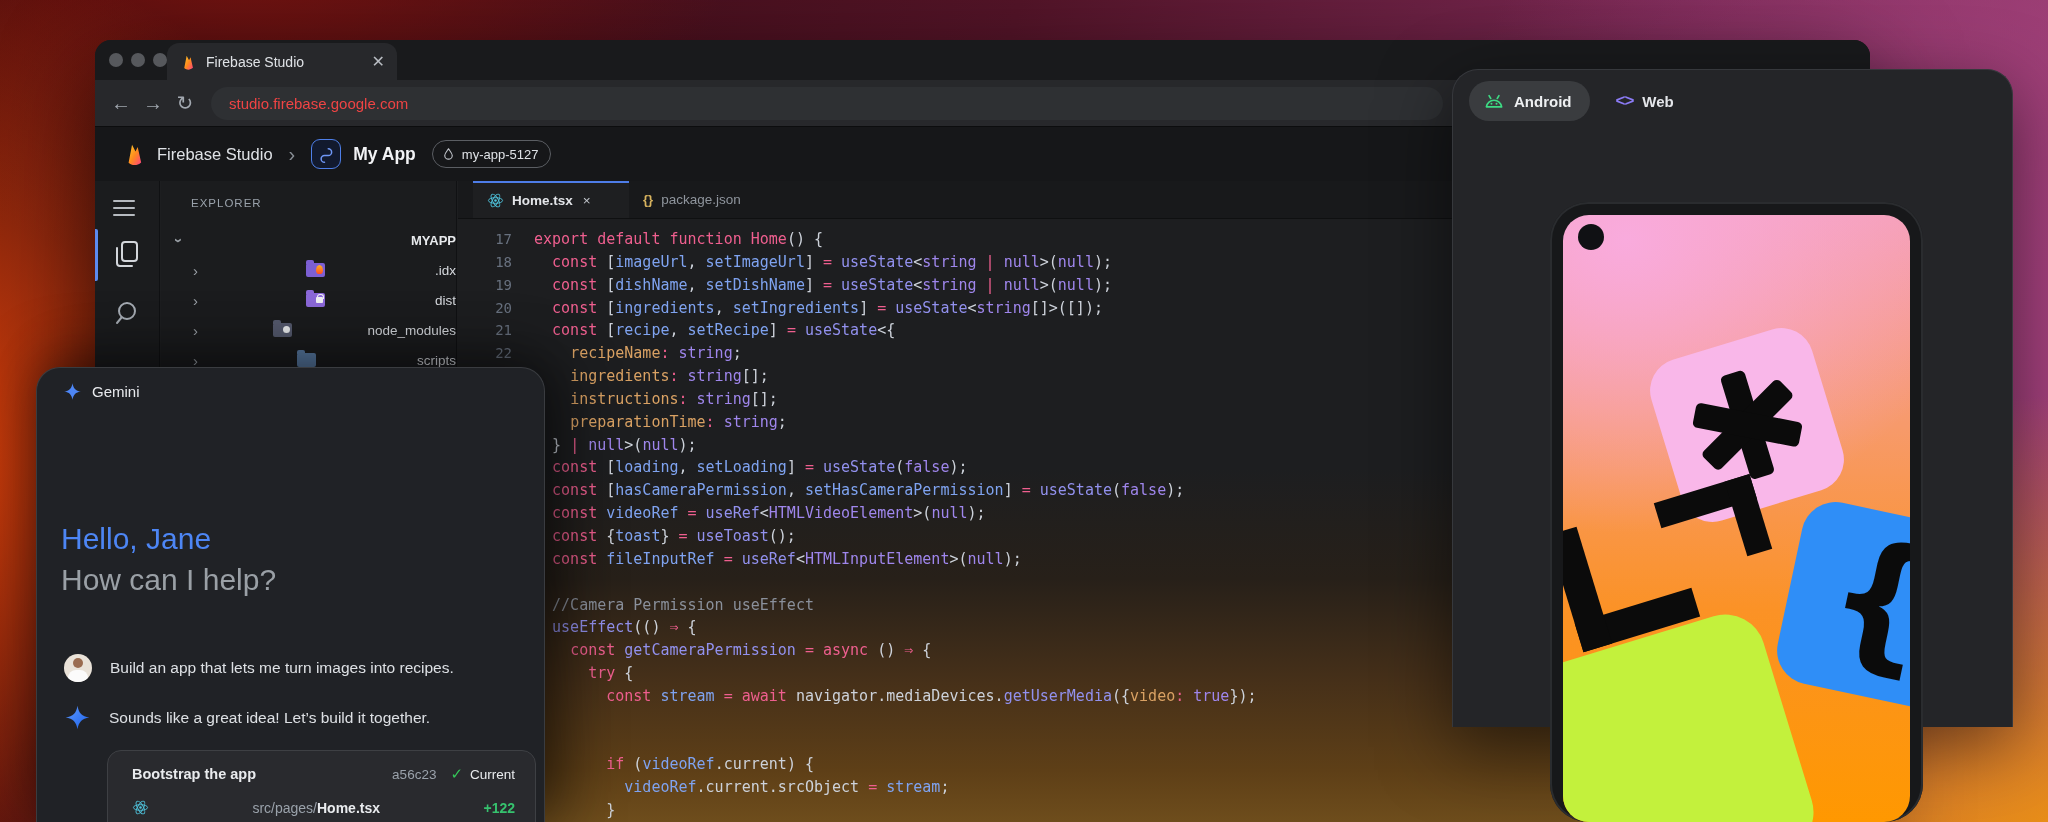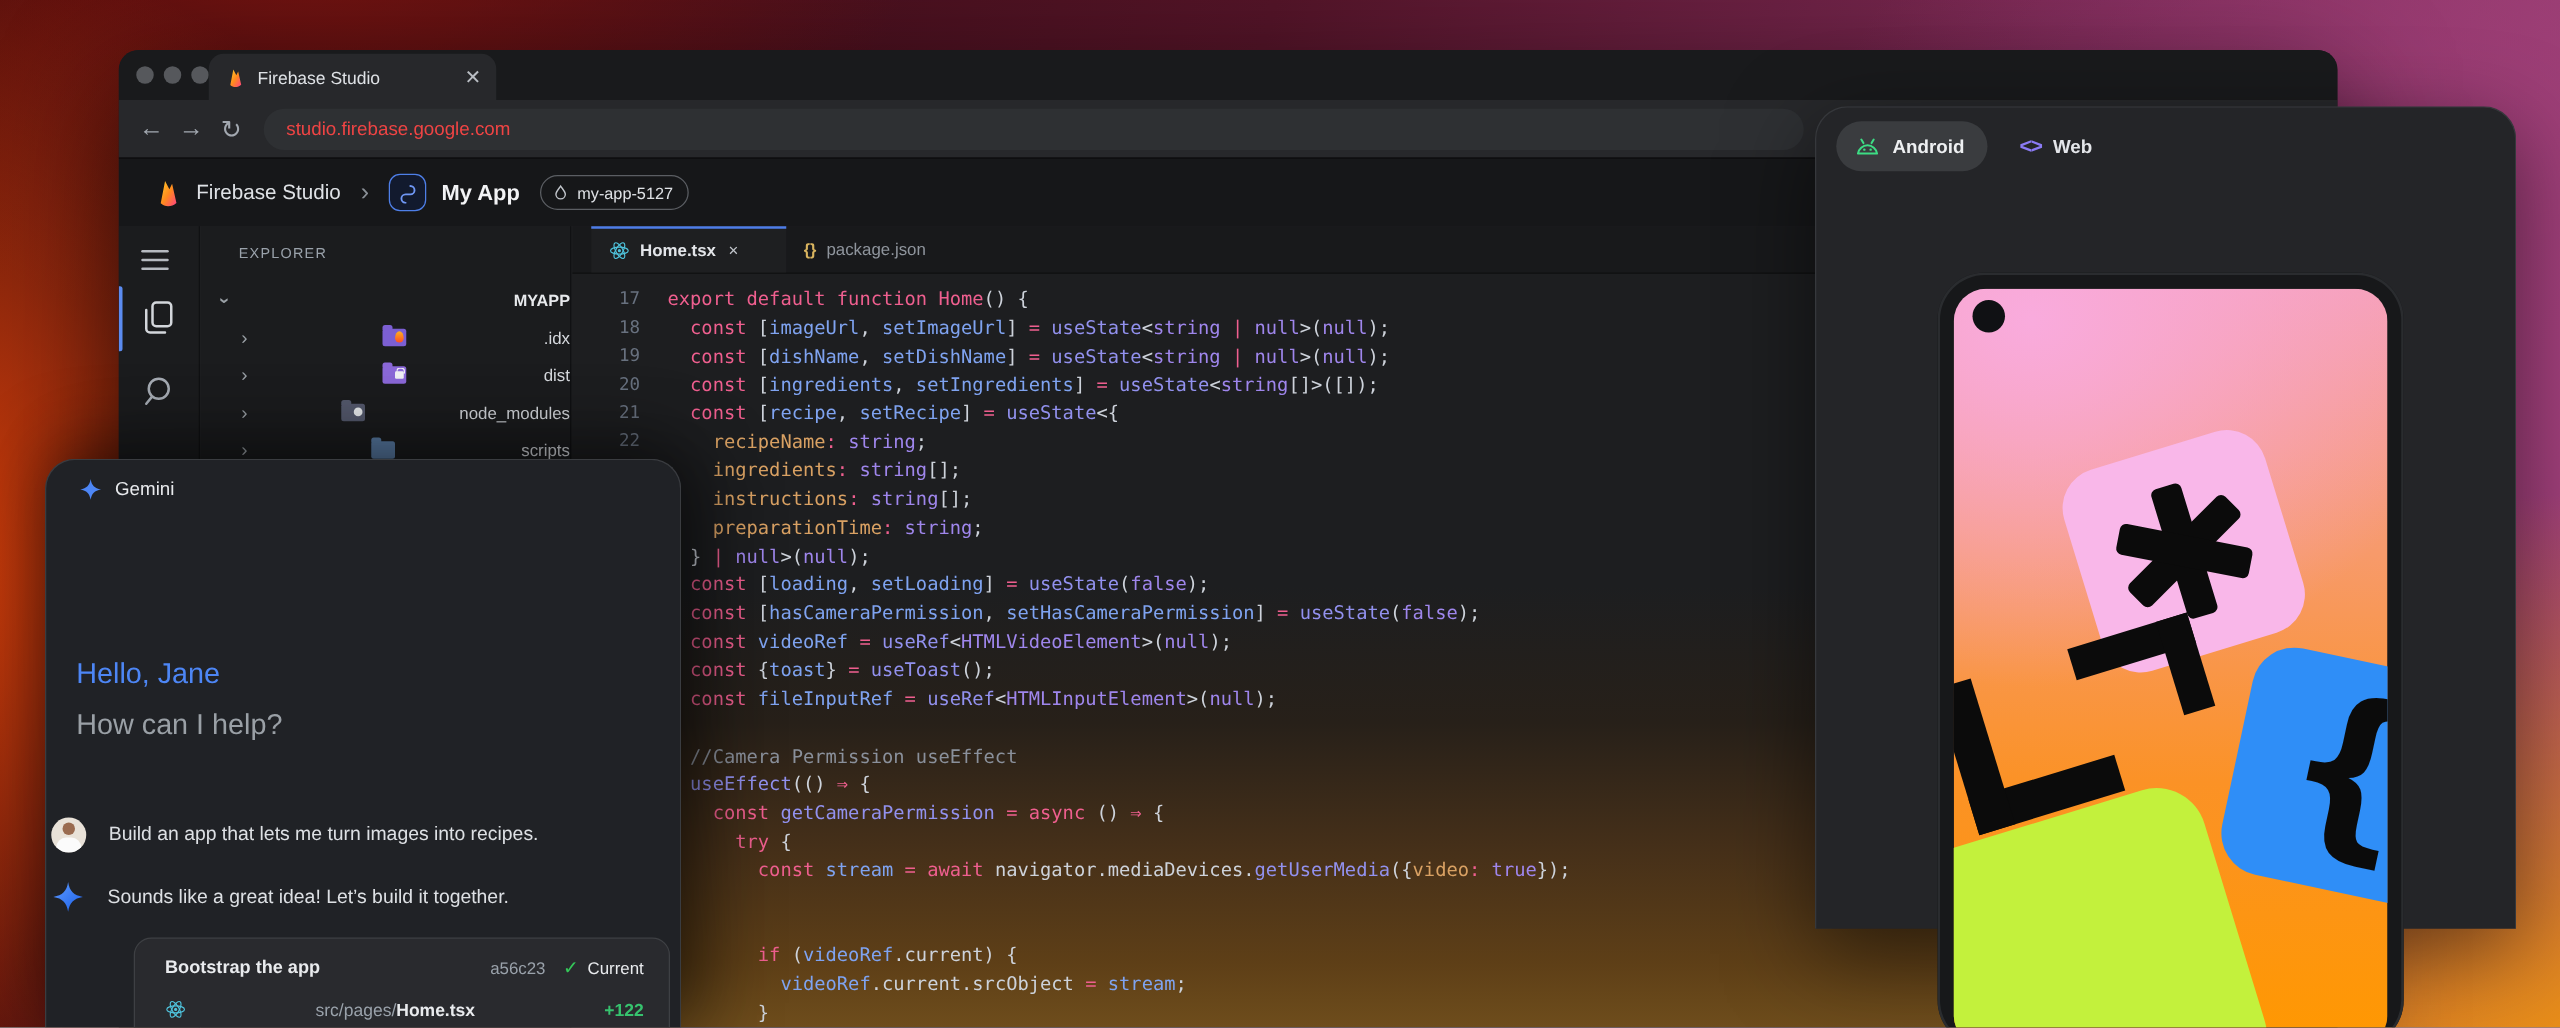--- a/index.html
+++ b/index.html
@@ -96,45 +96,45 @@
   .tk-p { color:#cdd2da; } .tk-w { color:#cdd2da; }
 
   
   .gemini {
     position:absolute; left:36px; top:367px; width:509px; height:455px;
     background:#202226; border:1px solid #3a3c40; border-bottom:none;
     border-radius:24px 24px 0 0; box-shadow:0 -10px 60px rgba(0,0,0,.45), 20px 0 60px rgba(0,0,0,.35);
   }
   .gem-head { position:absolute; left:26px; top:14px; display:flex; align-items:center; gap:10px; }
   .gem-head span { font-size:15px; color:#e8eaed; }
-  .greet { position:absolute; left:24px; top:150px; font-size:23px; line-height:41px; }
+  .greet { position:absolute; left:24px; top:150px; font-size:30px; line-height:41px; }
   .greet .l1 { color:#4d86f5; }
   .greet .l2 { color:#9aa0a6; }
-  .chatrow { position:absolute; left:4px; display:flex; align-items:center; gap:18px; }
+  .chatrow { position:absolute; left:27px; display:flex; align-items:center; gap:18px; }
   .chatrow p { font-size:15.5px; color:#dde0e4; }
   .avatar { position:relative; width:28px; height:28px; border-radius:50%; background:#e9e2d8; overflow:hidden; flex:0 0 auto; }
   .avatar::before { content:""; position:absolute; left:9px; top:4px; width:10px; height:10px; border-radius:50%; background:#9a6b4f; }
   .avatar::after { content:""; position:absolute; left:4px; top:16px; width:20px; height:12px; border-radius:8px 8px 0 0; background:#fbfbfb; }
   .gcard {
     position:absolute; left:70px; top:382px; width:429px; height:90px;
     background:#292a2e; border:1px solid #3e4044; border-radius:14px;
   }
   .gcard .r1 { position:absolute; left:24px; right:20px; top:14px; display:flex; align-items:center; }
   .gcard .r1 .ttl { font-size:14.5px; font-weight:700; color:#e9ebee; flex:1; }
   .gcard .r1 .hash { font-size:13.5px; color:#9aa2ab; margin-right:14px; }
   .gcard .r1 .chk { color:#34c759; font-size:15px; margin-right:7px; }
   .gcard .r1 .cur { font-size:13.5px; color:#e9ebee; }
   .gcard .r2 { position:absolute; left:24px; right:20px; top:48px; display:flex; align-items:center; gap:10px; }
   .gcard .r2 .path { font-size:14px; color:#9aa2ab; flex:1;text-align:center; }
   .gcard .r2 .path b { color:#e9ebee; }
   .gcard .r2 .diff { font-size:14px; font-weight:700; color:#36c26e; }
 
   
   .preview {
-    position:absolute; left:1452px; top:85px; width:561px; height:658px;
+    position:absolute; left:1452px; top:69px; width:561px; height:658px;
     background:#242528; border:1px solid #36383c; border-bottom:none; border-radius:26px 26px 0 0;
     box-shadow:0 20px 70px rgba(0,0,0,.5);
   }
   .toggle { position:absolute; left:16px; top:11px; display:flex; align-items:center; }
   .tg-android { height:40px; background:#3a3c3f; border-radius:20px; display:flex; align-items:center; padding:0 18px 0 14px; gap:9px; }
   .tg-android span { font-size:15px; font-weight:700; color:#eef0f2; }
   .tg-web { display:flex; align-items:center; gap:9px; margin-left:26px; }
   .tg-web .ang { color:#8b7bf5; font-size:17px; font-weight:700; letter-spacing:-1px; }
   .tg-web span.lbl { font-size:15px; color:#e4e6ea; font-weight:600; }
 

